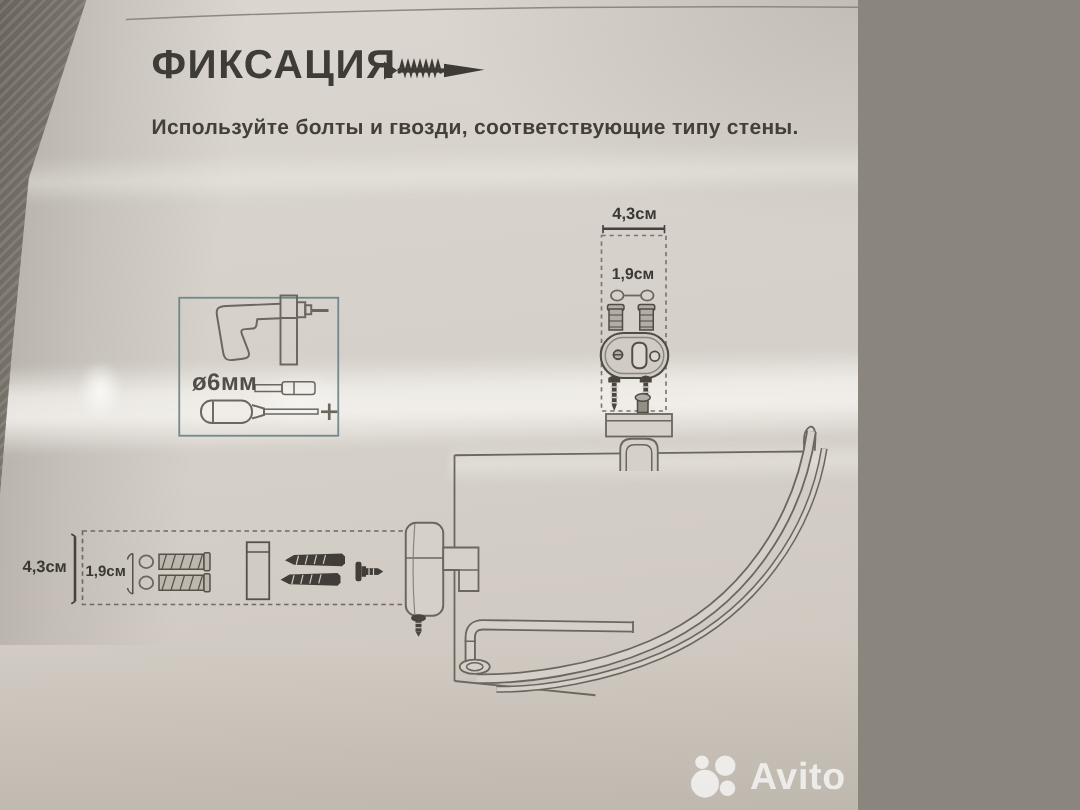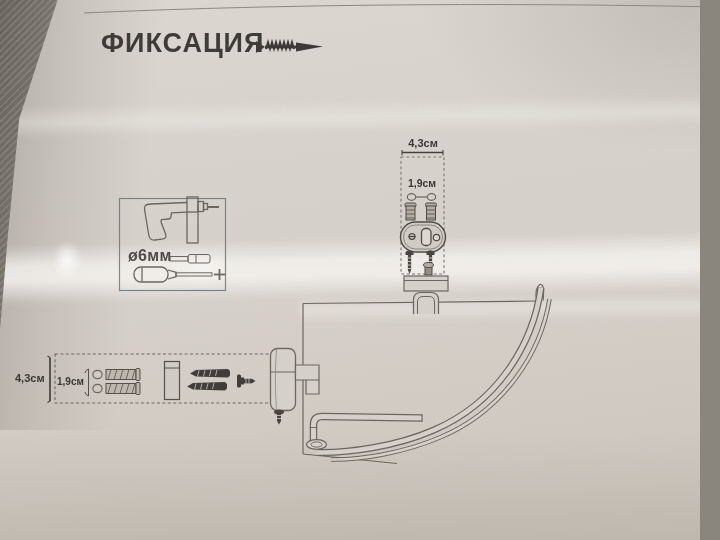--- a/index.html
+++ b/index.html
@@ -1,17 +1,17 @@
 <!DOCTYPE html>
 <html><head>
 <meta charset="utf-8">
 <style>
   html,body{margin:0;padding:0;background:#8a857d;}
   .viewport{
-    position:relative;width:700px;height:540px;overflow:hidden;
+    position:relative;width:572px;height:540px;overflow:hidden;
     font-family:"Liberation Sans", sans-serif;
     background:#c9c4bc;
   }
   .paper{
     position:absolute;inset:0;
     background:linear-gradient(173deg,#dbd7d0 0%,#d7d3cc 28%,#d4cfc8 55%,#d0cac2 78%,#cac4bb 100%);
   }
   .shade-left{
     position:absolute;left:0;top:0;width:170px;height:430px;
     background:linear-gradient(97deg,rgba(130,124,116,.45) 0%,rgba(130,124,116,.18) 38%,rgba(130,124,116,0) 75%);
@@ -256,20 +256,30 @@
         <ellipse cx="428.5" cy="265" rx="5" ry="2.5" fill="#b3ada4" stroke="#4f4b45"></ellipse>
       </g>
       <rect x="404" y="276" width="44" height="15" fill="#d5d0c9" stroke="#6b675f" stroke-width="1.2"></rect>
       <line x1="404" y1="280.5" x2="448" y2="280.5" stroke="#6b675f" stroke-width="1"></line>
       <path d="M413.5,314 L413.5,300 Q413.5,292.5 421,292.5 L431,292.5 Q438.5,292.5 438.5,300 L438.5,314" fill="#d5d0c9" stroke="#6b675f" stroke-width="1.2"></path>
       <path d="M417.5,314 L417.5,302 Q417.5,296.5 423,296.5 L429,296.5 Q434.5,296.5 434.5,302 L434.5,314" fill="none" stroke="#6b675f" stroke-width="1"></path>
     </g>
   </svg>
 
   <div class="txt page-title">ФИКСАЦИЯ</div>
+  <div class="txt page-subtitle">Используйте болты и гвозди, соответствующие типу стены.</div>
   <div class="txt meas m-top-43">4,3см</div>
   <div class="txt meas m-top-19">1,9см</div>
   <div class="txt meas m-box-43">4,3см</div>
   <div class="txt meas m-box-19">1,9см</div>
   <div class="txt meas m-drill">ø6мм</div>
 
+  <div class="watermark">
+    <svg width="36" height="32" viewBox="0 0 34 32">
+      <circle cx="8" cy="6.2" r="4.5" fill="#ffffff"></circle>
+      <circle cx="10" cy="20.5" r="9.3" fill="#ffffff"></circle>
+      <circle cx="23.5" cy="8.5" r="6.8" fill="#ffffff"></circle>
+      <circle cx="25" cy="23.5" r="5.2" fill="#ffffff"></circle>
+    </svg>
+    <div class="watermark-text">Avito</div>
+  </div>
 
 </div>
 
 </body></html>

